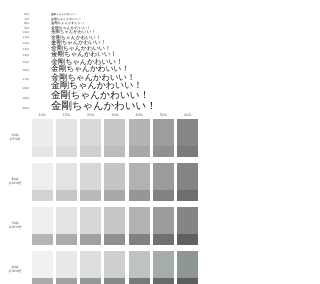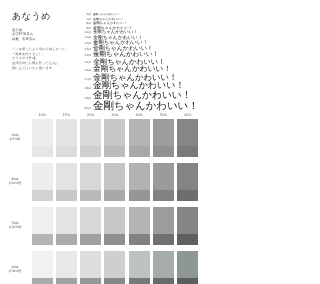--- a/index.html
+++ b/index.html
@@ -33,21 +33,21 @@
   }
 
   
   .ptlist{margin:0;padding:0;list-style:none;}
   .ptrow{display:flex;align-items:flex-end;white-space:nowrap;}
   .ptlabel{
     width:11px;flex:none;text-align:right;
     font-size:2.9px;color:#666;
     padding-right:2px;padding-bottom:.5px;
   }
-  .ptsample{color:#111;line-height:1.02;}
+  .ptsample{color:#111;line-height:1.02;margin-left:20px;}
 
   
   .grid{
     position:absolute;left:0;top:113px;right:0;
   }
   .hdr{display:flex;padding-left:30px;}
   .hdr div{
     flex:1;text-align:center;
     font-size:3.3px;color:#555;
     padding-bottom:2px;
@@ -67,37 +67,20 @@
   .cell .upper{flex:1;}
   .cell .lower{height:11px;}
 </style>
 </head>
 <body>
 
 <div class="sheet">
 
   <div class="top">
 
-    <div class="leftcol">
-      <div class="title">あなうめ</div>
-
-      <div class="subblock">
-        <div class="subline">自分用</div>
-        <div class="subline">文字PT早見表</div>
-        <div class="subline">線数、影早見表</div>
-      </div>
-
-      <div>
-        <div class="para">ペンを使ったより前から欲しかった</div>
-        <div class="para">一覧表を作りました。</div>
-        <div class="para">クリスタで作成。</div>
-        <div class="para">自分以外にも同人作ってる人に</div>
-        <div class="para">役に立てばいなと思います。</div>
-      </div>
-    </div>
 
     <div class="rightcol">
       <ul class="ptlist" id="pt-list">
           <li class="ptrow">
             <span class="ptlabel">6pt</span>
             <span class="ptsample" style="font-size: 2.6px;">金剛ちゃんかわいい！</span>
           </li>
           <li class="ptrow">
             <span class="ptlabel">7pt</span>
             <span class="ptsample" style="font-size: 3px;">金剛ちゃんかわいい！</span>

